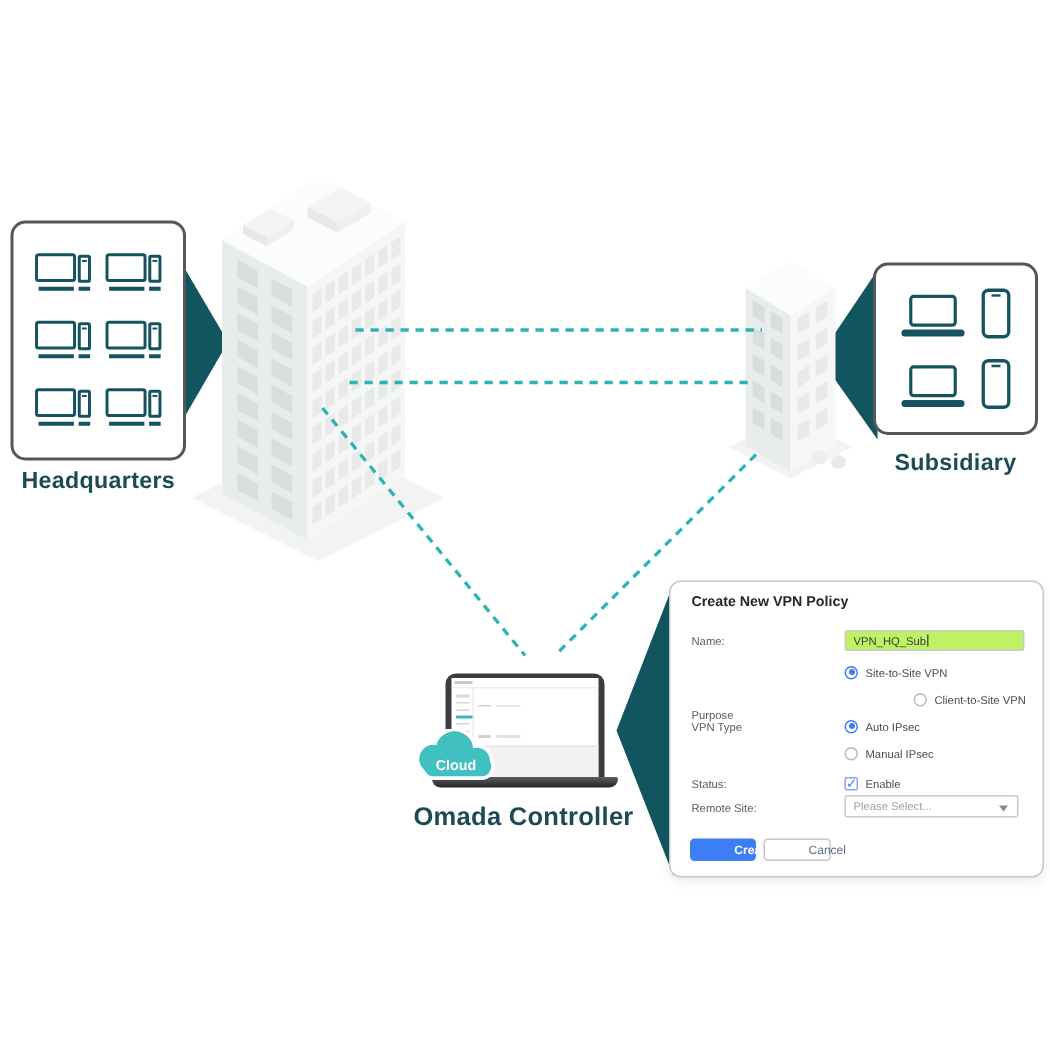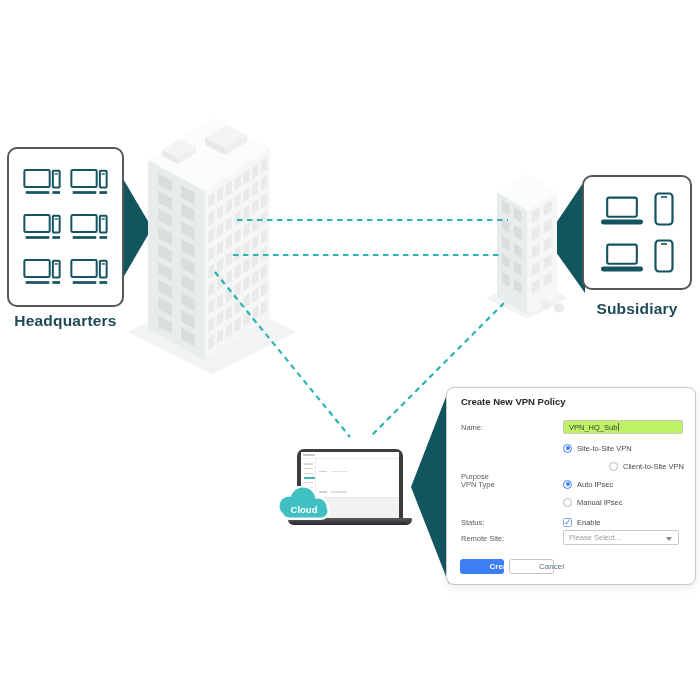--- a/index.html
+++ b/index.html
@@ -365,20 +365,21 @@
       <rect x="6" y="16" width="50" height="18" rx="9"></rect>
     </g>
     <g fill="#41c0c2">
       <circle cx="15" cy="20" r="9.5"></circle>
         <circle cx="29" cy="14" r="12.5"></circle>
         <circle cx="44" cy="21" r="8.5"></circle>
       <rect x="8.5" y="18.5" width="45" height="13" rx="6.5"></rect>
     </g>
     <text x="30" y="27" text-anchor="middle">Cloud</text>
   </svg>
+  <div class="zone-label controller-label">Omada Controller</div>
 
   <div class="panel">
     <div class="panel-title">Create New VPN Policy</div>
 
     <div class="f-label" style="top:35px;">Name:</div>
     <div class="text-input">
       <span>VPN_HQ_Sub</span>
         <span class="caret"></span>
     </div>
 

